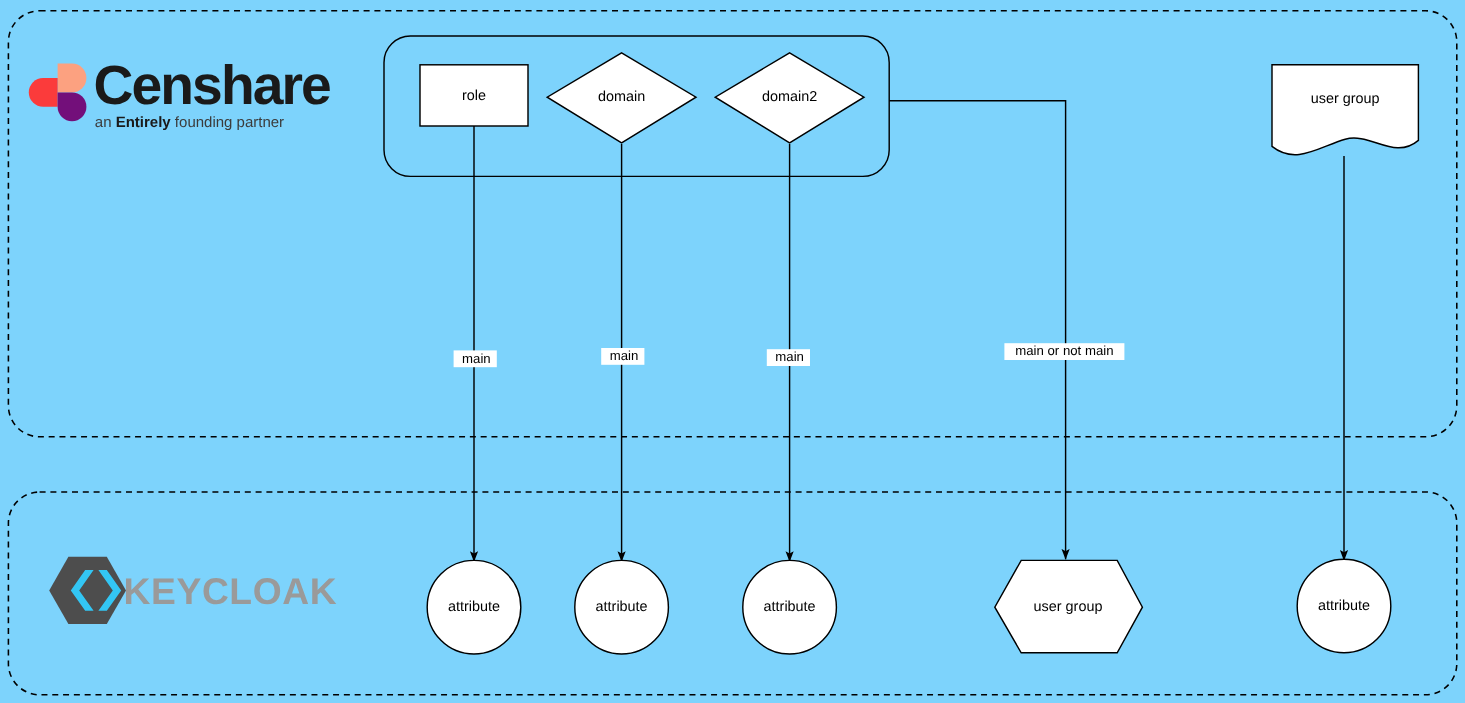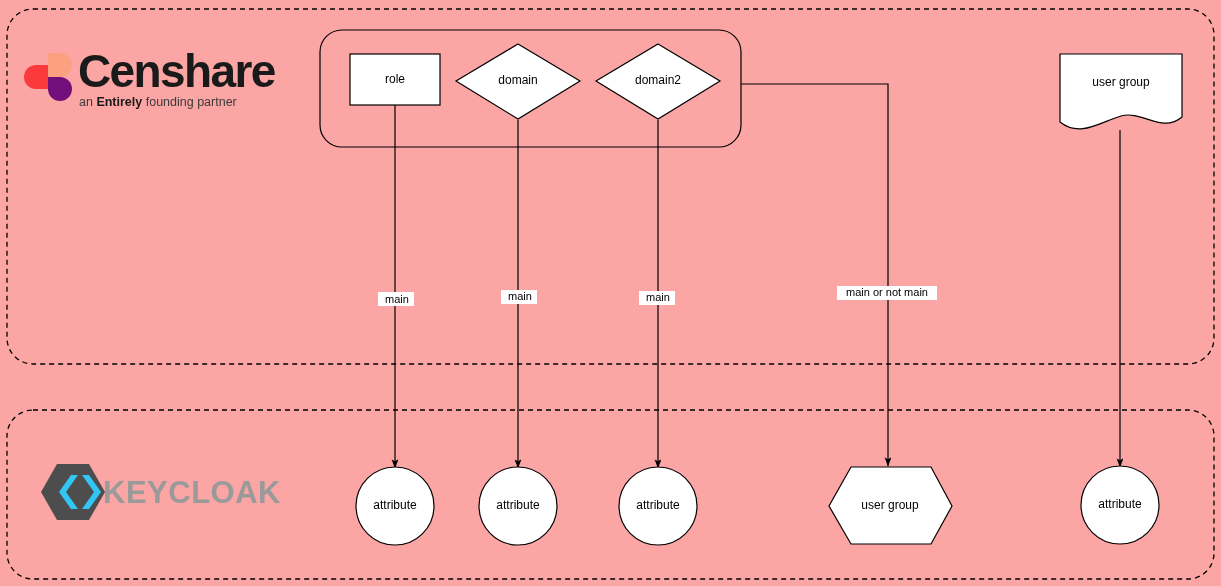--- a/index.html
+++ b/index.html
@@ -7,21 +7,21 @@
     padding: 0;
     background: #ffffff;
   }
   body {
     font-family: "Liberation Sans", sans-serif;
   }
   #canvas {
     position: relative;
     width: 1221px;
     height: 586px;
-    background: #fca5a5;
+    background: #7dd3fc;
     overflow: hidden;
   }
   #diagram-svg {
     position: absolute;
     left: 0;
     top: 0;
   }
   .node-label {
     font-family: "Liberation Sans", sans-serif;
     font-size: 12px;

